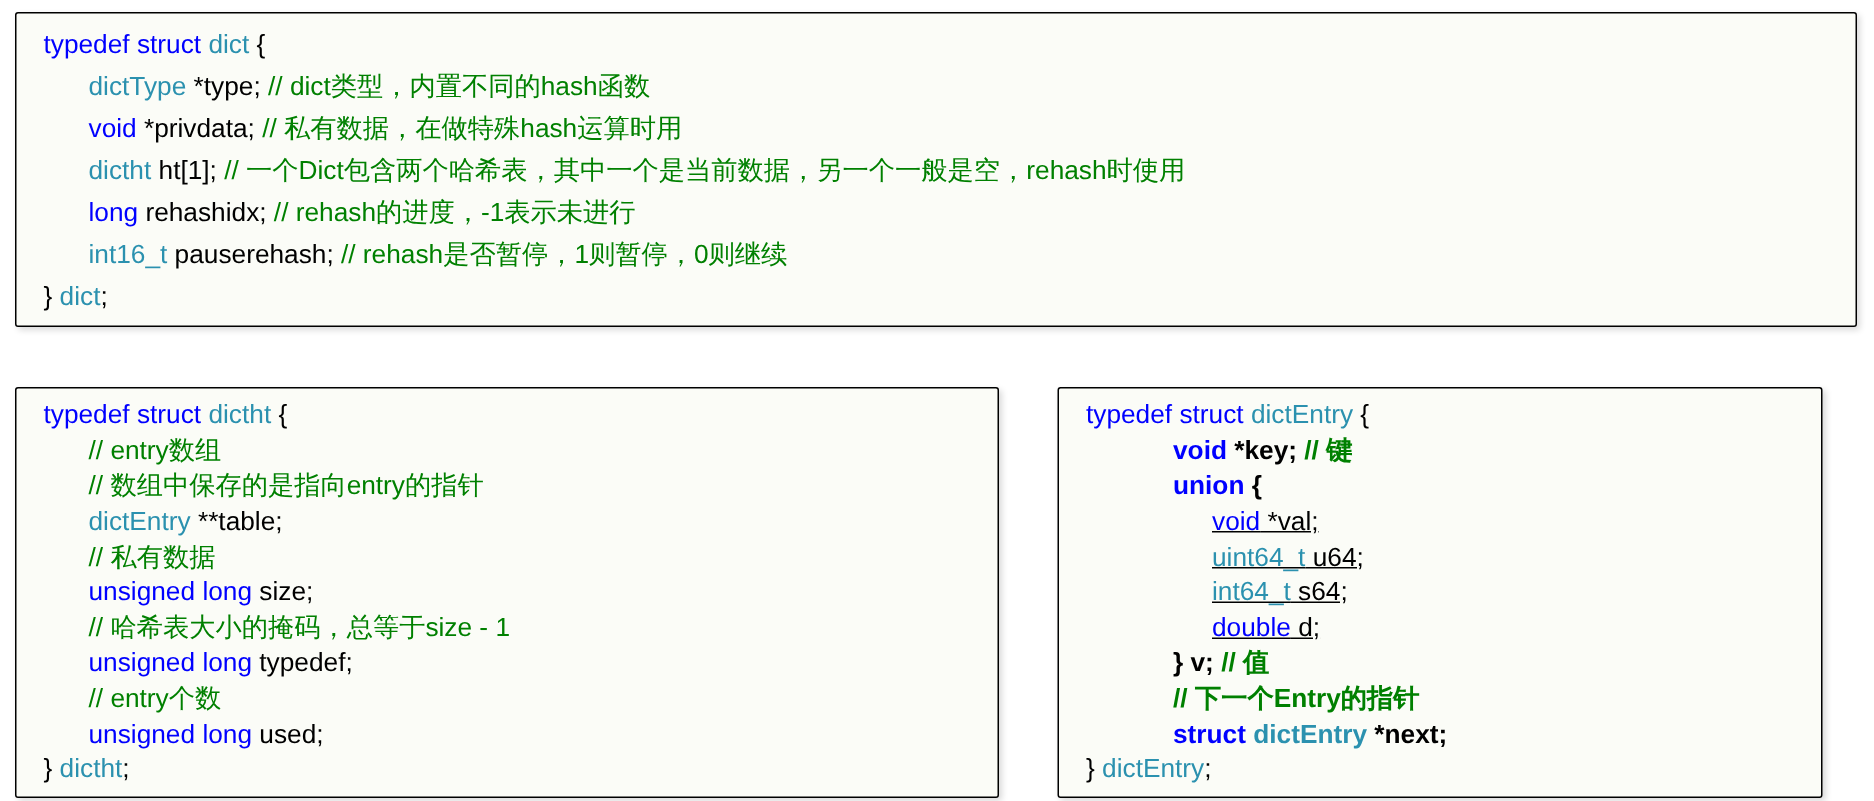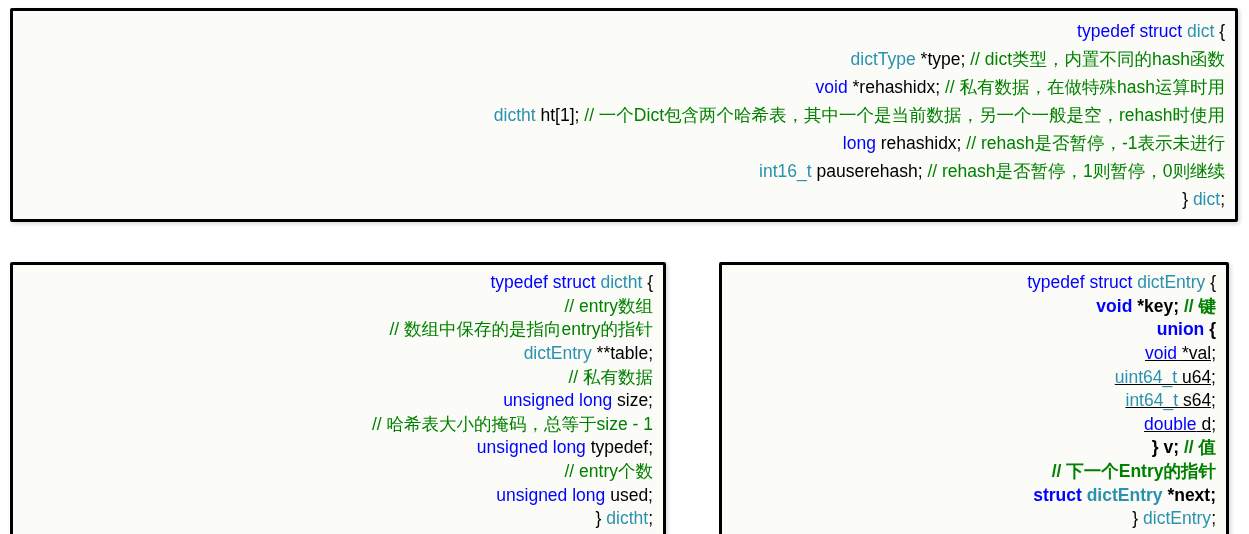--- a/index.html
+++ b/index.html
@@ -5,34 +5,33 @@
     * { margin: 0; padding: 0; box-sizing: border-box; }
     body {
       font-family: 'Segoe UI', 'Microsoft YaHei', Arial, sans-serif;
       font-size: 17.5px;
       background: #ffffff;
       padding: 8px 10px;
       width: 1249px;
     }
     .box {
       background: #fbfcf7;
-      border: 3px solid #000000;
+      border: 1px solid #000000;
       border-radius: 2px;
       box-shadow: 2px 2px 4px rgba(0,0,0,0.15);
-      padding: 6px 10px 6px 0;
-      text-align: right;
+      padding: 6px 10px 6px 18px;
     }
     .box-top {
       width: 1228px;
       line-height: 1.6;
       margin-bottom: 40px;
     }
     .row2 {
       display: flex;
-      gap: 53px;
+      gap: 39px;
       margin-top: 12px;
     }
     .box-left {
       width: 656px;
       line-height: 1.35;
     }
     .box-right {
       width: 510px;
       line-height: 1.35;
     }
@@ -49,27 +48,27 @@
 <body>
 
 <div class="box box-top">
   <div class="line">
     <span class="kw">typedef</span> <span class="kw">struct</span> <span class="type">dict</span><span class="plain"> {</span>
   </div>
   <div class="line in1">
     <span class="type">dictType</span><span class="plain"> *type; </span><span class="cmt">// dict类型，内置不同的hash函数</span>
   </div>
   <div class="line in1">
-    <span class="kw">void</span><span class="plain"> *rehashidx;     </span><span class="cmt">// 私有数据，在做特殊hash运算时用</span>
+    <span class="kw">void</span><span class="plain"> *privdata;     </span><span class="cmt">// 私有数据，在做特殊hash运算时用</span>
   </div>
   <div class="line in1">
     <span class="type">dictht</span><span class="plain"> ht[1]; </span><span class="cmt">// 一个Dict包含两个哈希表，其中一个是当前数据，另一个一般是空，rehash时使用</span>
   </div>
   <div class="line in1">
-    <span class="kw">long</span><span class="plain"> rehashidx;   </span><span class="cmt">// rehash是否暂停，-1表示未进行</span>
+    <span class="kw">long</span><span class="plain"> rehashidx;   </span><span class="cmt">// rehash的进度，-1表示未进行</span>
   </div>
   <div class="line in1">
     <span class="type">int16_t</span><span class="plain"> pauserehash; </span><span class="cmt">// rehash是否暂停，1则暂停，0则继续</span>
   </div>
   <div class="line">
     <span class="plain">} </span><span class="type">dict</span><span class="plain">;</span>
   </div>
 </div>
 
 <div class="row2">

